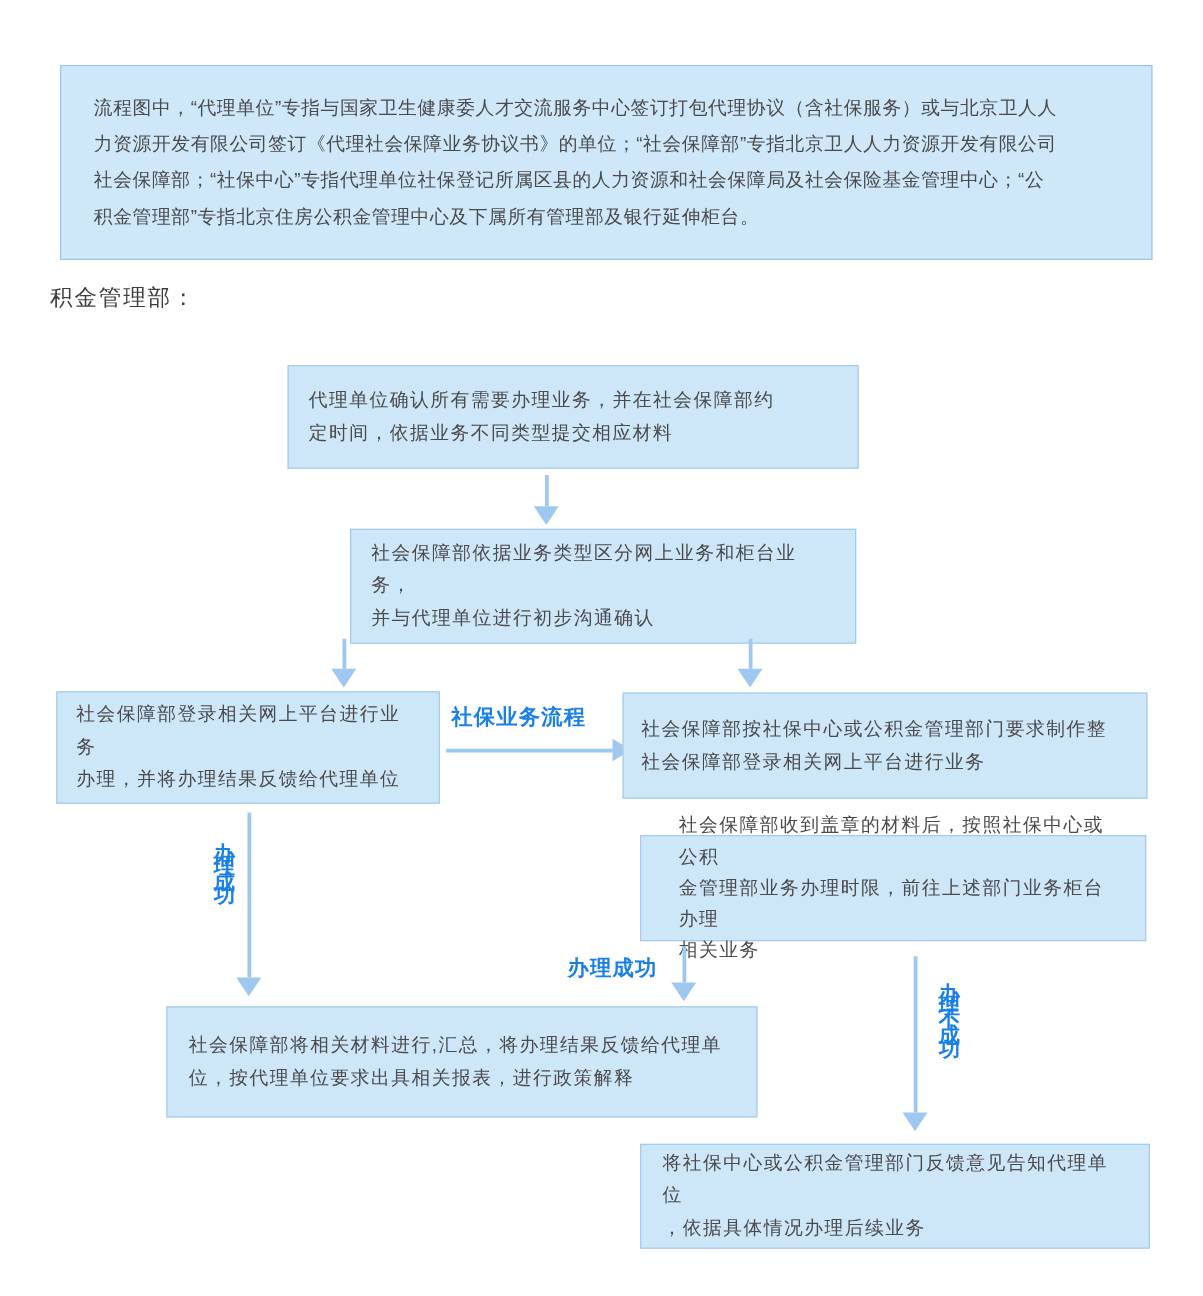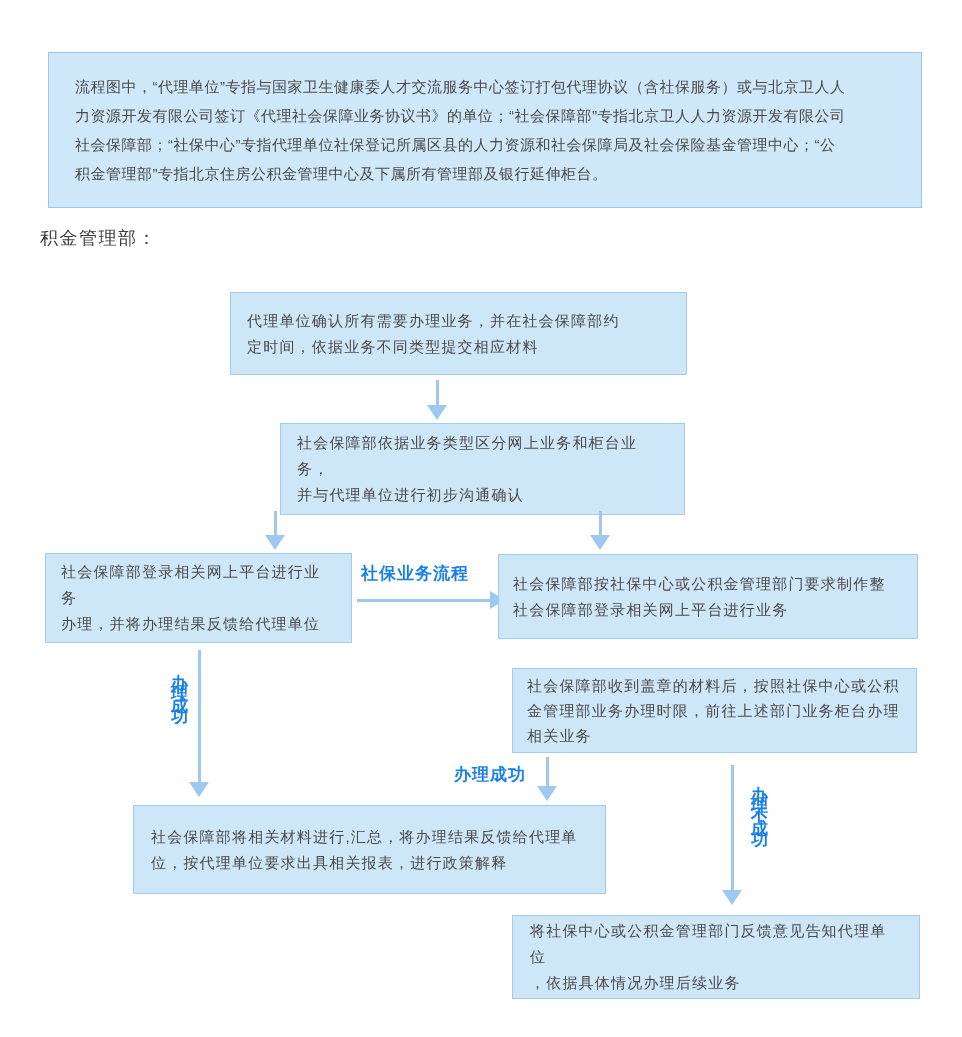--- a/index.html
+++ b/index.html
@@ -26,21 +26,21 @@
   .node{
     position:absolute;background:#cde6f8;border:1px solid #a5cbec;
     box-sizing:border-box;color:#4a4a4a;font-size:15px;line-height:26px;
     letter-spacing:1.2px;white-space:pre-line;display:flex;align-items:center;
     padding:0 16px;
   }
   .node-confirm {left:230px;top:292px;width:457px;height:83px;}
   .node-classify{left:232px;top:423px;width:405px;height:92px;margin-left:48px;}
   .node-online  {left:45px; top:553px;width:307px;height:90px;padding:0 15px;}
   .node-prepare {left:498px;top:554px;width:420px;height:85px;padding:0 14px;}
-  .node-counter {left:512px;top:668px;width:405px;height:85px;line-height:25px;padding:0 14px;}
+  .node-counter {left:512px;top:668px;width:405px;height:85px;line-height:25px;padding:0 30px;}
   .node-summary {left:133px;top:805px;width:473px;height:89px;padding:0 17px;}
   .node-followup{left:512px;top:915px;width:408px;height:84px;padding:0 17px;}
   
   .varrow{position:absolute;display:flex;flex-direction:column;align-items:center;width:20px;}
   .varrow .shaft{width:3px;flex:1;background:#9ec8f0;}
   .varrow .head{width:0;height:0;border-left:10px solid transparent;
     border-right:10px solid transparent;border-top:15px solid #9ec8f0;}
   .harrow{position:absolute;display:flex;align-items:center;height:18px;}
   .harrow .shaft{flex:1;height:3px;background:#9ec8f0;}
   .harrow .head{width:0;height:0;border-top:9px solid transparent;

